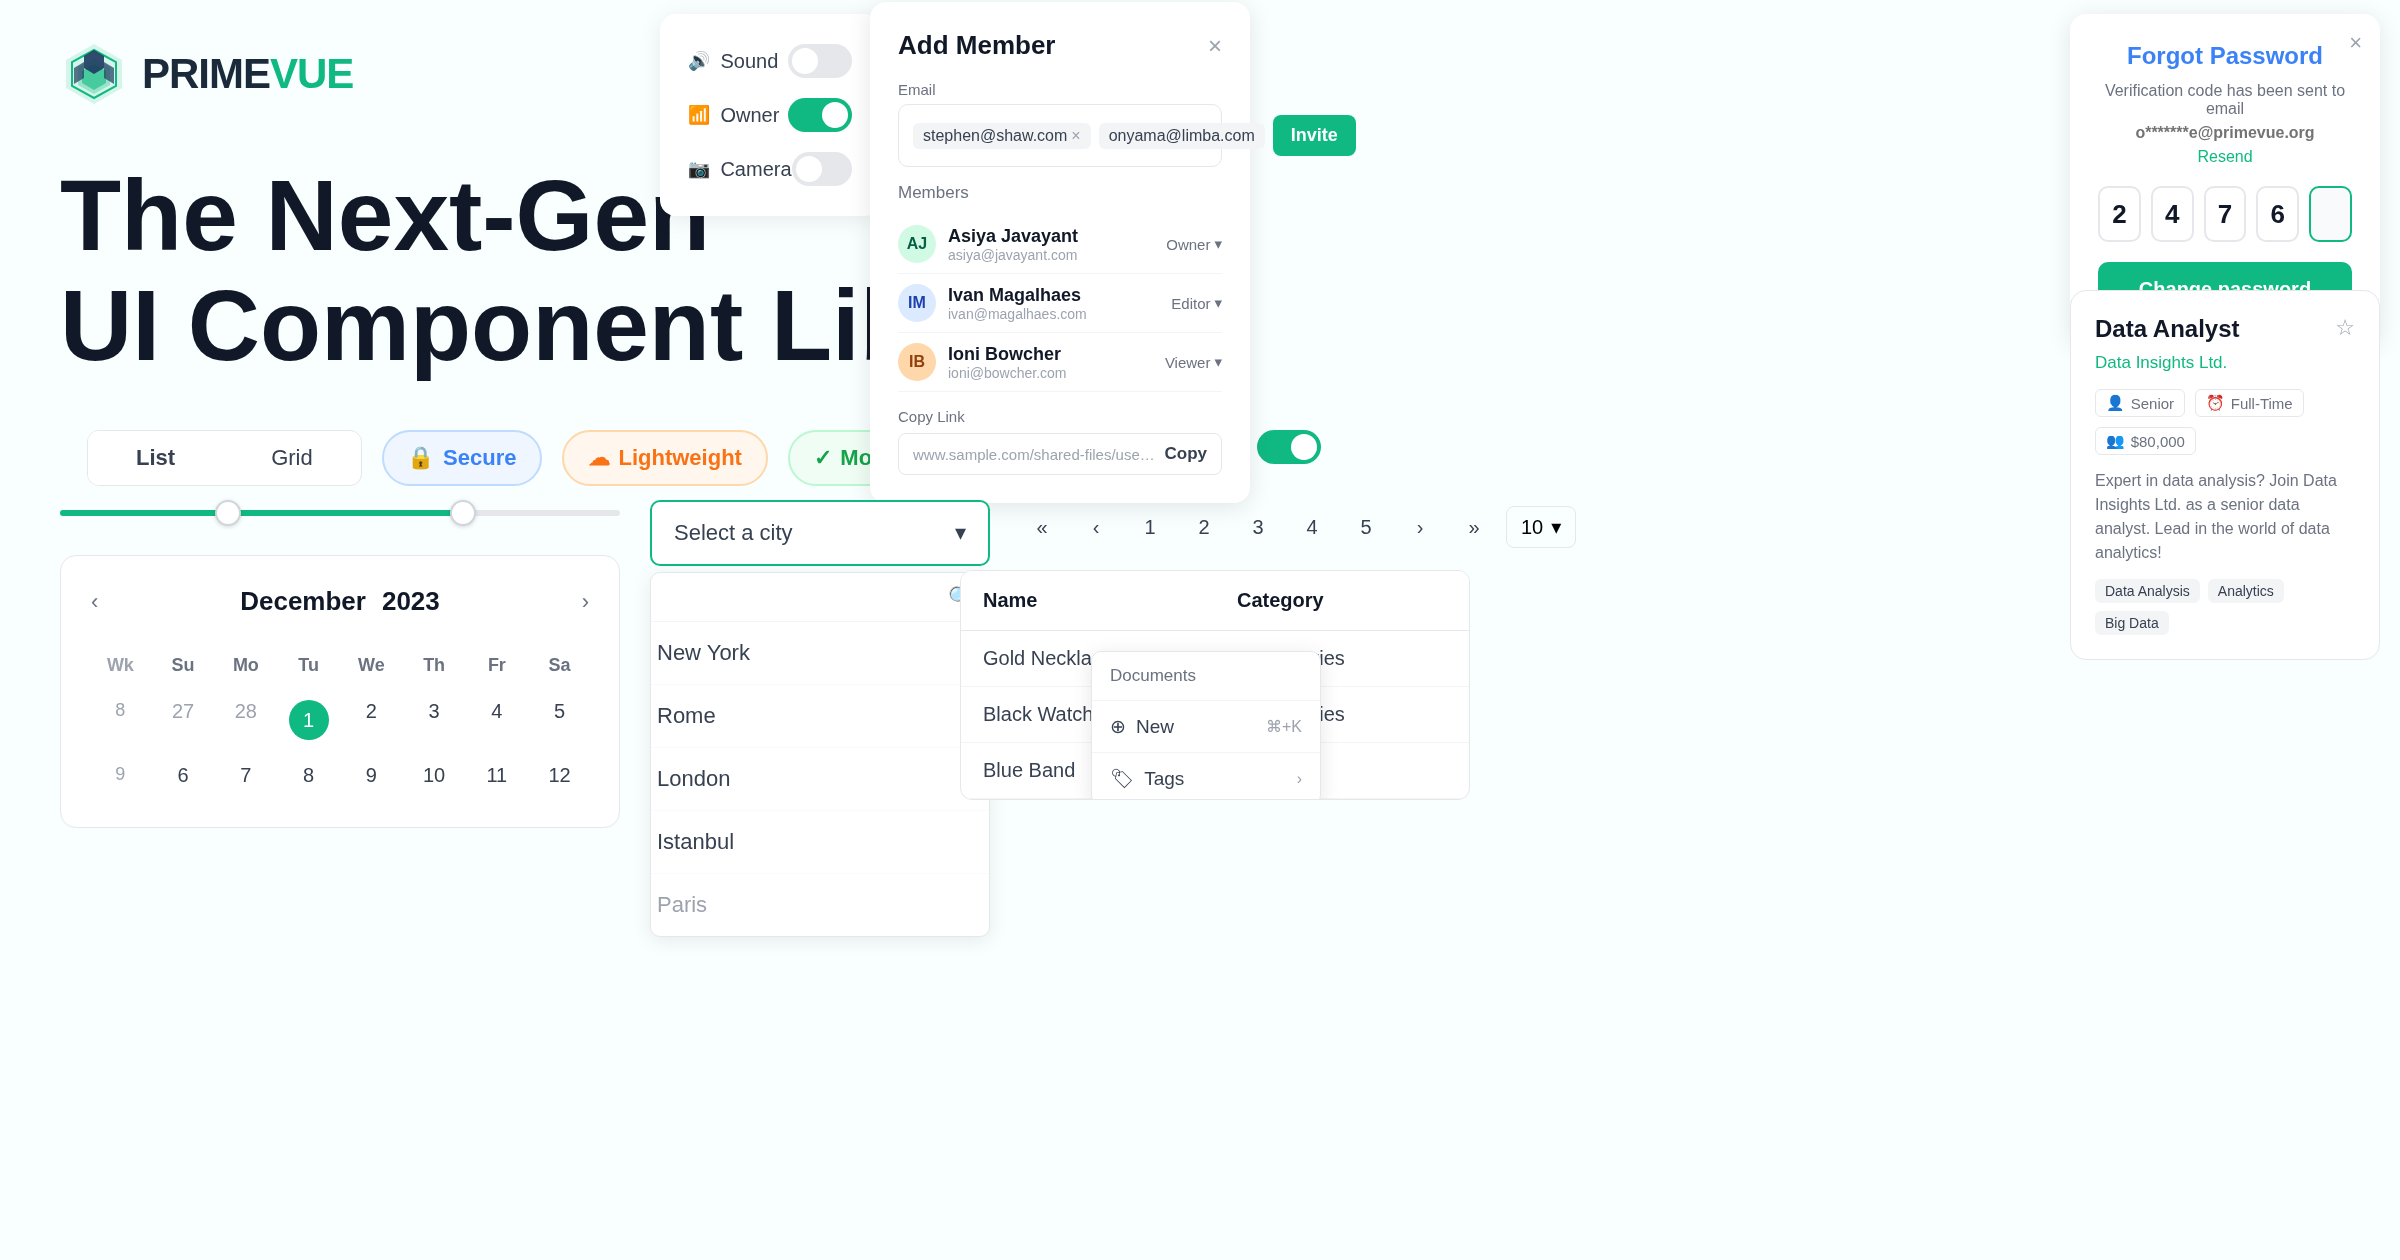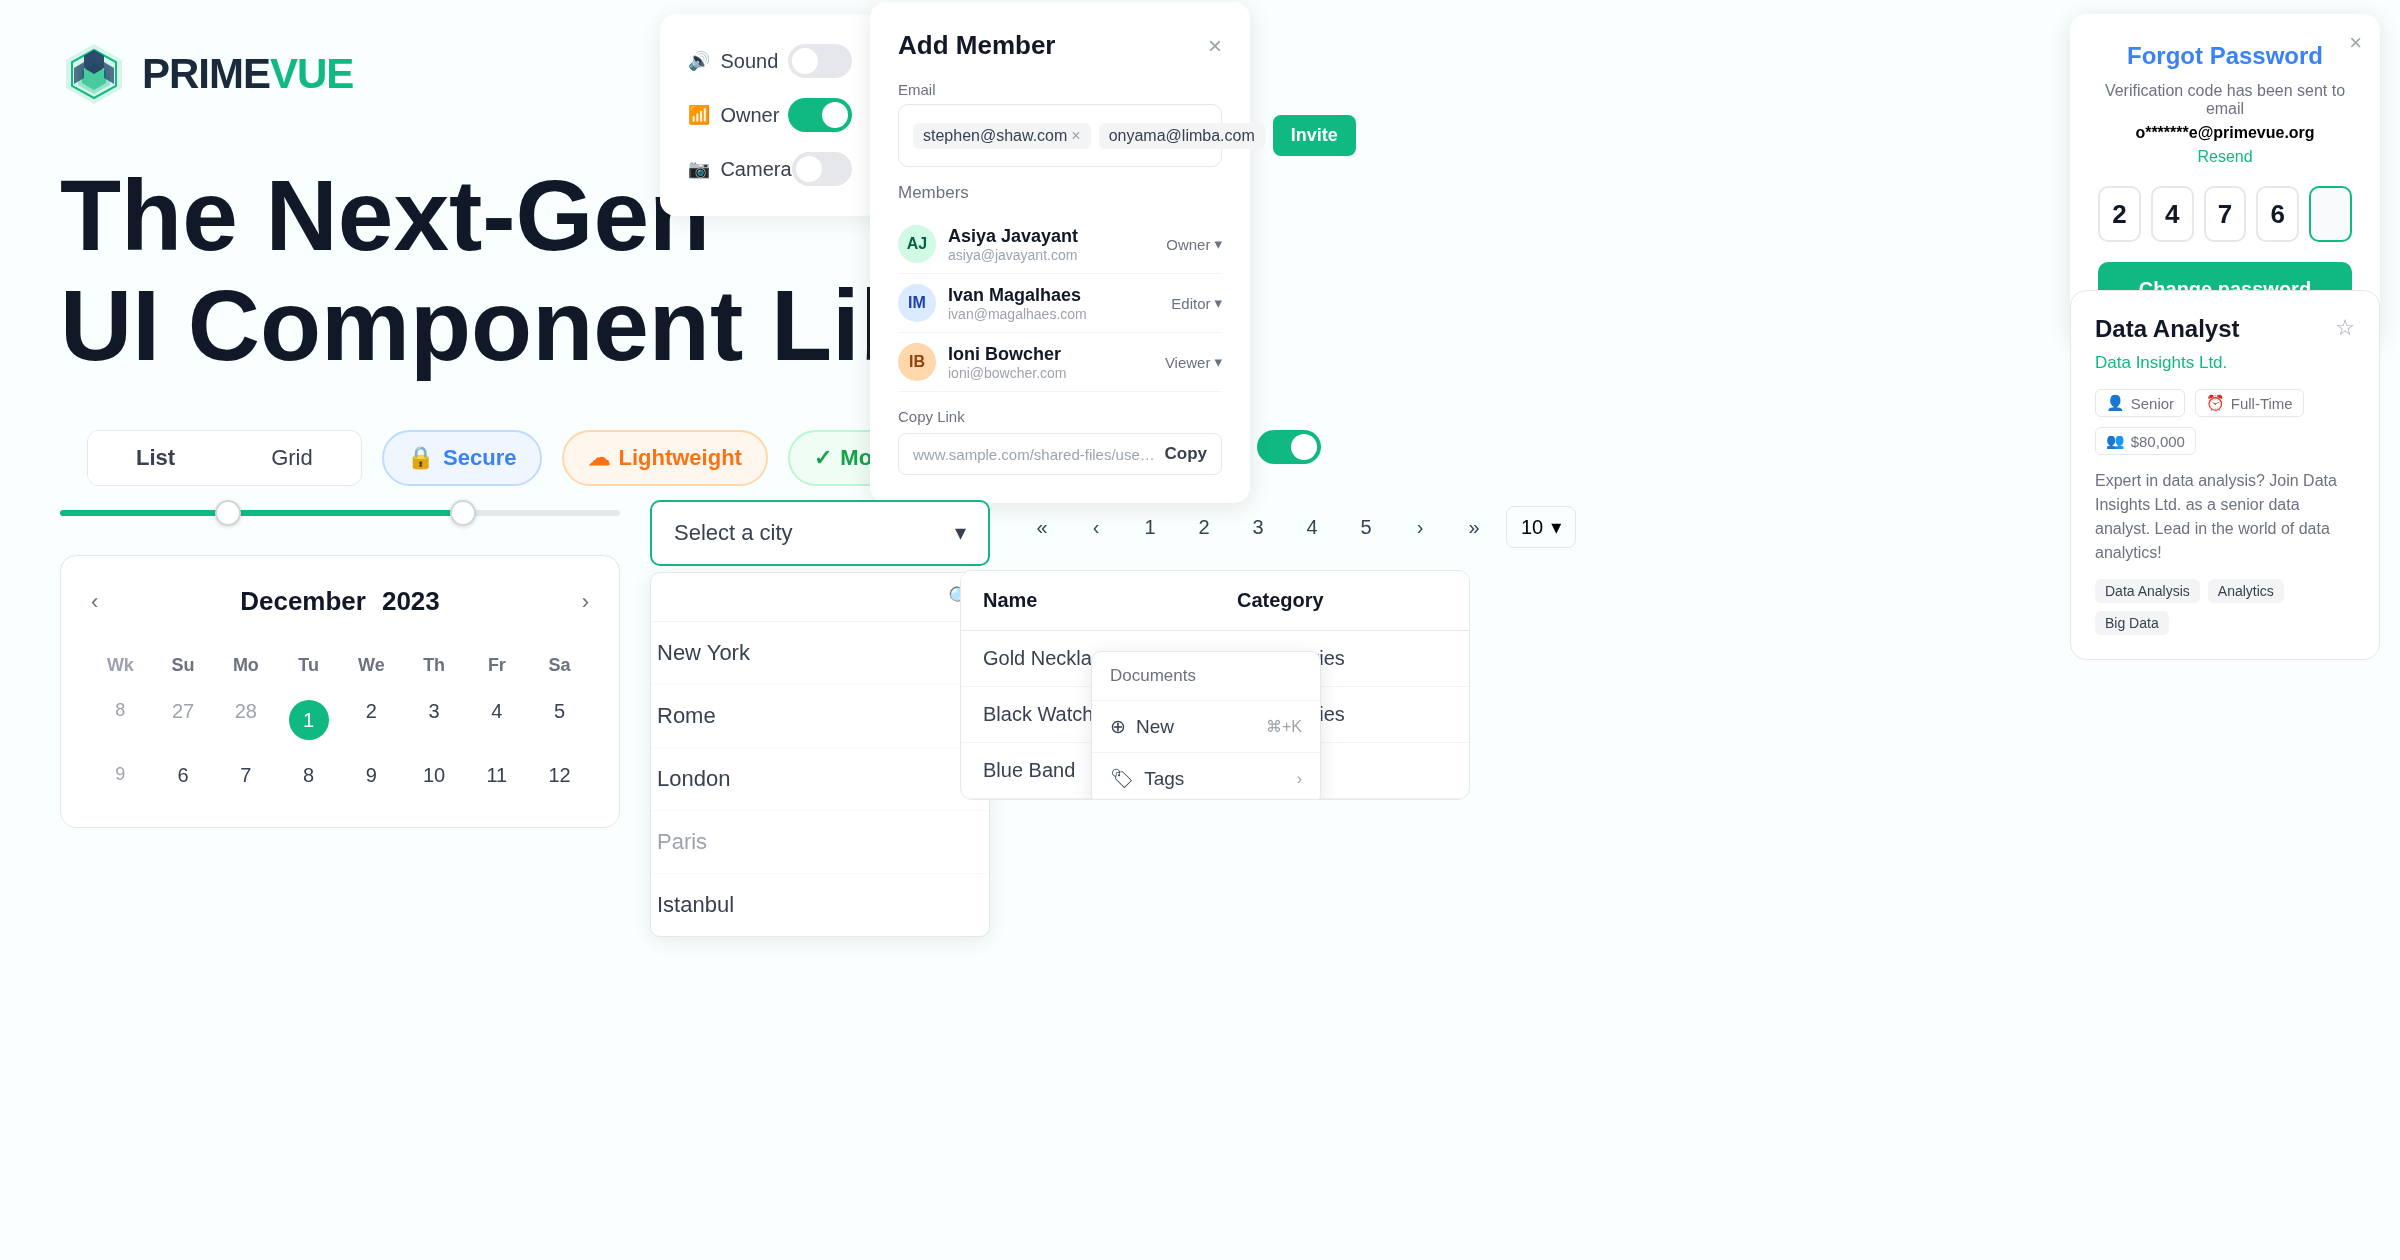--- a/index.html
+++ b/index.html
@@ -507,21 +507,21 @@
       top: 14px;
       right: 20px;
       width: 310px;
       background: #fff;
       border-radius: 16px;
       box-shadow: 0 4px 24px rgba(0,0,0,0.1);
       padding: 28px;
     }
     .forgot-title { font-size: 24px; font-weight: 700; color: #3b82f6; text-align: center; margin-bottom: 12px; }
     .forgot-subtitle { font-size: 16px; color: #6b7280; text-align: center; margin-bottom: 6px; }
-    .forgot-email { font-size: 16px; color: #000000; font-weight: 600; text-align: center; margin-bottom: 6px; }
+    .forgot-email { font-size: 16px; color: #737373; font-weight: 600; text-align: center; margin-bottom: 6px; }
     .resend-link { font-size: 16px; color: #10b981; text-align: center; margin-bottom: 20px; cursor: pointer; }
     .otp-row {
       display: flex;
       gap: 10px;
       justify-content: center;
       margin-bottom: 20px;
     }
     .otp-box {
       width: 48px; height: 56px;
       border: 2px solid #e5e7eb;
@@ -796,22 +796,22 @@
     <span>▾</span>
   </button>
   <div class="city-list">
     <div class="city-search">
       <input type="text" placeholder="" style="border: none; outline: none; font-size: 20px; flex: 1 1 0%; color: rgb(55, 65, 81);">
       <span style="color:#9ca3af;font-size:20px;">🔍</span>
     </div>
     <div class="city-item">New York</div>
     <div class="city-item">Rome</div>
     <div class="city-item">London</div>
+    <div class="city-item">Istanbul</div>
     <div class="city-item muted">Paris</div>
-    <div class="city-item">Istanbul</div>
   </div>
 </div>
 
 <div class="pagination">
   <button class="page-btn">«</button>
   <button class="page-btn">‹</button>
   <button class="page-btn">1</button>
   <button class="page-btn">2</button>
   <button class="page-btn">3</button>
   <button class="page-btn">4</button>

